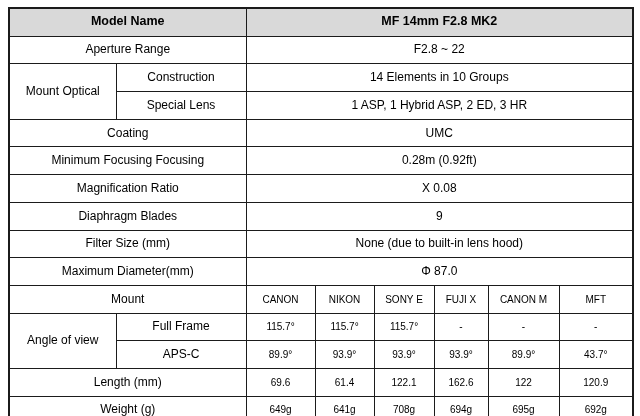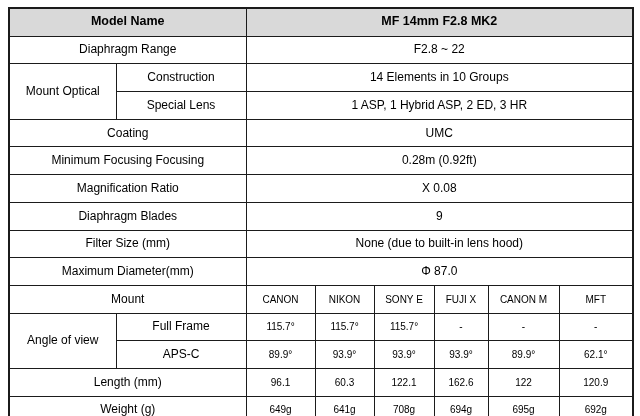--- a/index.html
+++ b/index.html
@@ -54,21 +54,21 @@
       <col style="width:74px">
   </colgroup>
 
   <tbody>
       <tr class="header-row">
     <td colspan="2">Model Name</td>
     <td colspan="6">MF 14mm F2.8 MK2</td>
   </tr>
 
   <tr>
-    <td colspan="2">Diaphragm Range</td>
+    <td colspan="2">Aperture Range</td>
     <td colspan="6">F2.8 ~ 22</td>
   </tr>
 
   <tr>
     <td rowspan="2">Mount Optical</td>
     <td>Construction</td>
     <td colspan="6">14 Elements in 10 Groups</td>
   </tr>
 
   <tr>
@@ -127,27 +127,27 @@
     <td class="small">-</td>
   </tr>
 
   <tr>
     <td>APS-C</td>
     <td class="small">89.9°</td>
     <td class="small">93.9°</td>
     <td class="small">93.9°</td>
     <td class="small">93.9°</td>
     <td class="small">89.9°</td>
-    <td class="small">62.1°</td>
+    <td class="small">43.7°</td>
   </tr>
 
   <tr>
     <td colspan="2">Length (mm)</td>
-    <td class="small">96.1</td>
-    <td class="small">60.3</td>
+    <td class="small">69.6</td>
+    <td class="small">61.4</td>
     <td class="small">122.1</td>
     <td class="small">162.6</td>
     <td class="small">122</td>
     <td class="small">120.9</td>
   </tr>
 
   <tr>
     <td colspan="2">Weight (g)</td>
     <td class="small">649g</td>
     <td class="small">641g</td>

